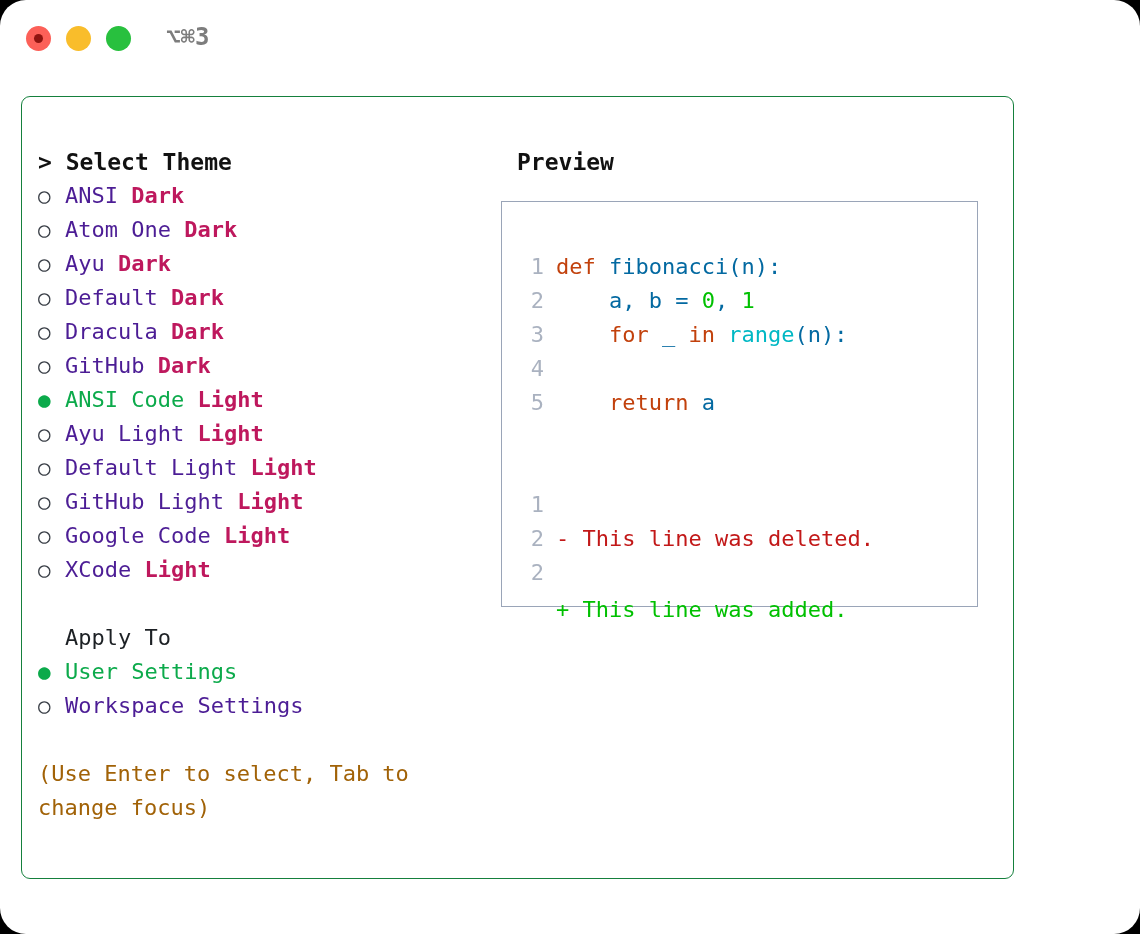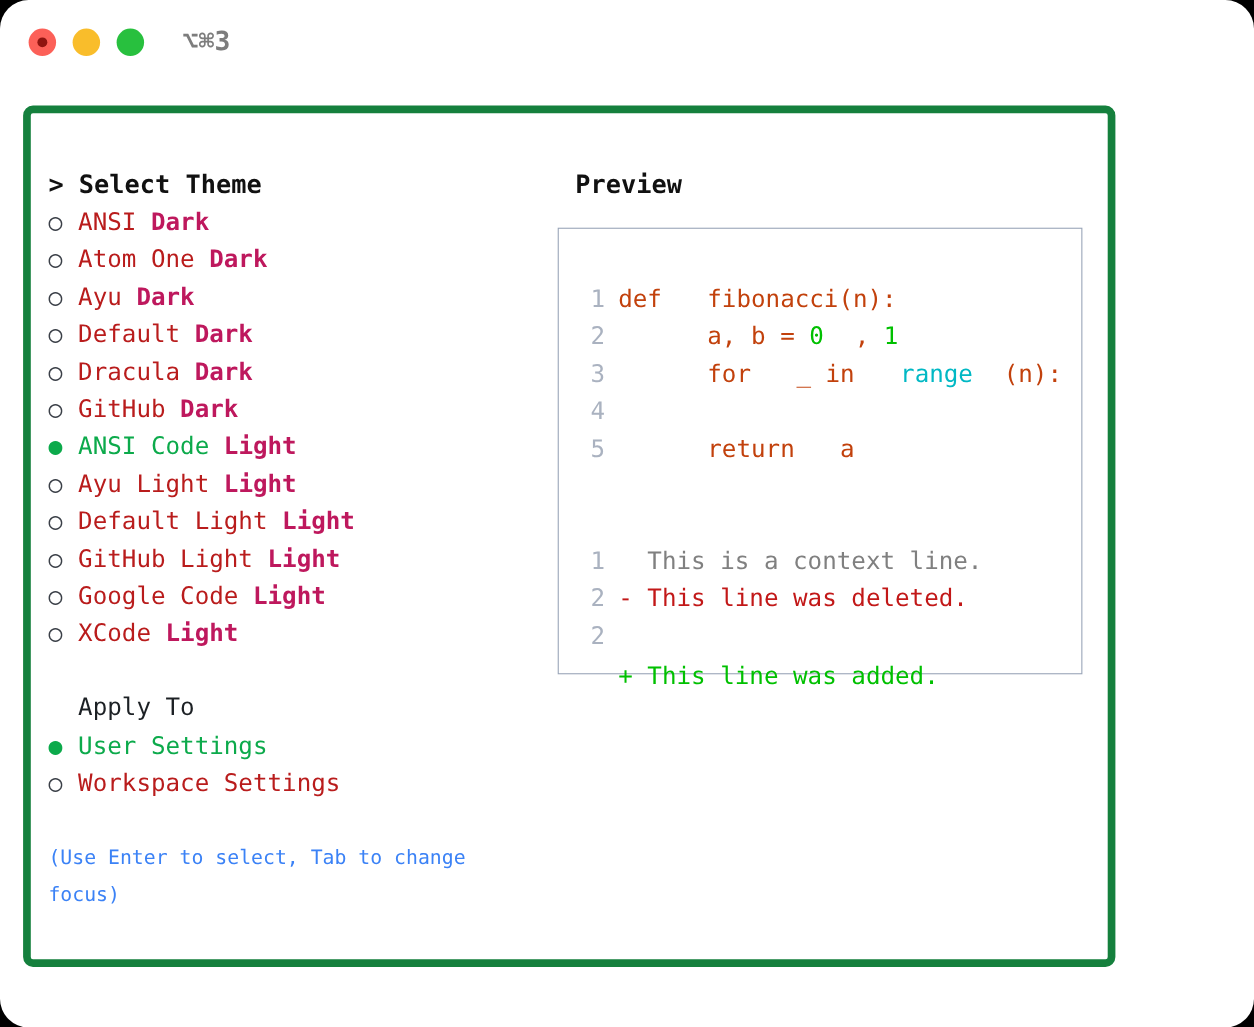--- a/index.html
+++ b/index.html
@@ -49,21 +49,21 @@
     font-weight: bold;
     color: #7d7d7d;
     letter-spacing: 0px;
     white-space: pre;
   }
   
   .panel {
     position: absolute;
     left: 21px; top: 96px;
     width: 993px; height: 783px;
-    border: 7px solid #15803d;
+    border: 1px solid #15803d;
     border-radius: 9px;
     background: #ffffff;
   }
   .cols {
     position: absolute;
     left: 0; top: 0;
     width: 100%; height: 100%;
   }
   
   .left-col {
@@ -89,39 +89,39 @@
     font-size: 22px;
     white-space: pre;
   }
   .marker {
     width: 27px;
     flex: 0 0 27px;
     color: #3a3f47;
     font-size: 21px;
   }
   .opt-row.selected .marker { color: #0caa4b; }
-  .opt-label { color: #b91c1c; }
+  .opt-label { color: #4c1d95; }
   .opt-row.selected .opt-label { color: #0caa4b; }
   .opt-suffix { color: #be185d; font-weight: bold; }
   .spacer-row { height: 34px; }
   .apply-title {
     font-family: "DejaVu Sans Mono", monospace;
     font-size: 22px;
     color: #1c2024;
     white-space: pre;
     height: 34px;
     line-height: 34px;
     padding-left: 27px;
   }
   .hint {
     margin-top: 34px;
     font-family: "DejaVu Sans Mono", monospace;
-    font-size: 18px;
-    line-height: 34px;
-    color: #3b82f6;
+    font-size: 22px;
+    line-height: 34px;
+    color: #a16207;
     width: 410px;
   }
   
   .right-col {
     position: absolute;
     left: 479px; top: 48px;
     width: 500px;
   }
   .preview-title {
     font-family: "DejaVu Sans Mono", monospace;
@@ -153,21 +153,21 @@
     width: 28px;
     flex: 0 0 28px;
     text-align: right;
     color: #aab2c0;
     margin-right: 12px;
   }
   .blank-line { height: 34px; }
   .tok-kw  { color: #c2410c; }
   .tok-fn  { color: #00b8c4; }
   .tok-num { color: #00c000; }
-  .tok-id  { color: #c2410c; margin-left: 28px; }
+  .tok-id  { color: #0369a1; }
   .tok-ctx { color: #808080; }
   .tok-del { color: #c21818; text-align: right; }
   .tok-add { color: #00c000; margin-top: 37px; }
 </style>
 </head>
 <body>
 
 <div class="window">
 
   <div class="titlebar">
@@ -217,21 +217,21 @@
           <div id="code-lines">
               <div class="code-line"><span class="ln">1</span><span><span class="tok-kw">def </span><span class="tok-id">fibonacci(n):</span></span></div>
               <div class="code-line"><span class="ln">2</span><span><span class="tok-id">    a, b = </span><span class="tok-num">0</span><span class="tok-id">, </span><span class="tok-num">1</span></span></div>
               <div class="code-line"><span class="ln">3</span><span><span class="tok-id">    </span><span class="tok-kw">for</span><span class="tok-id"> _ </span><span class="tok-kw">in</span><span class="tok-id"> </span><span class="tok-fn">range</span><span class="tok-id">(n):</span></span></div>
               <div class="code-line"><span class="ln">4</span></div>
               <div class="code-line"><span class="ln">5</span><span><span class="tok-id">    </span><span class="tok-kw">return</span><span class="tok-id"> a</span></span></div>
             </div>
           <div class="blank-line"></div>
           <div class="blank-line"></div>
           <div id="diff-lines">
-              <div class="code-line"><span class="ln">1</span><span class="tok-ctx">  This is a context line.</span></div>
+              <div class="code-line"><span class="ln">1</span></div>
               <div class="code-line"><span class="ln">2</span><span class="tok-del">- This line was deleted.</span></div>
               <div class="code-line"><span class="ln">2</span><span class="tok-add">+ This line was added.</span></div>
             </div>
         </div>
       </div>
 
     </div>
   </div>
 </div>
 

